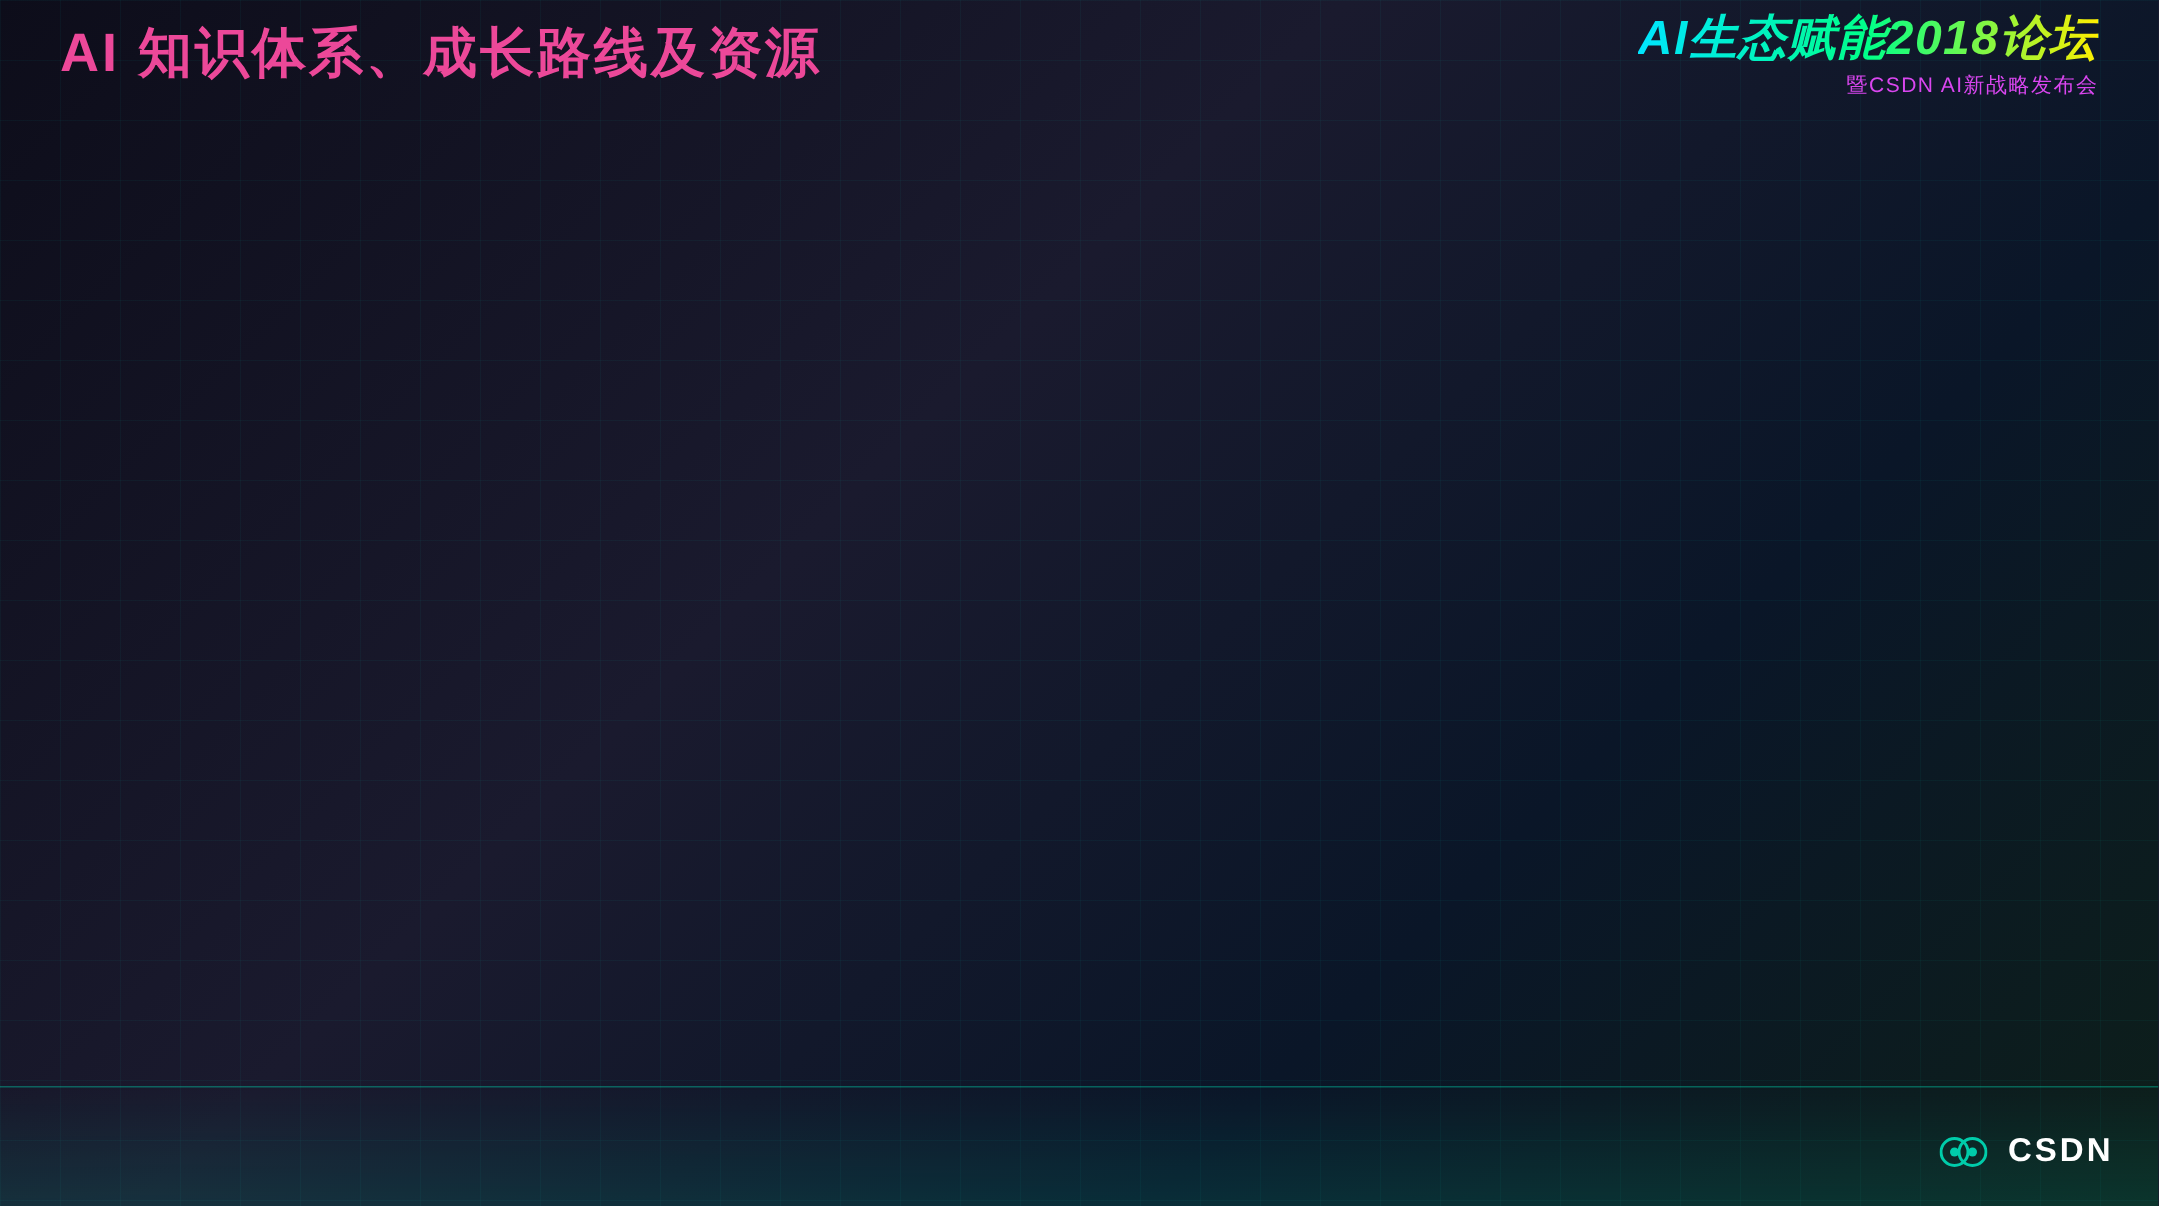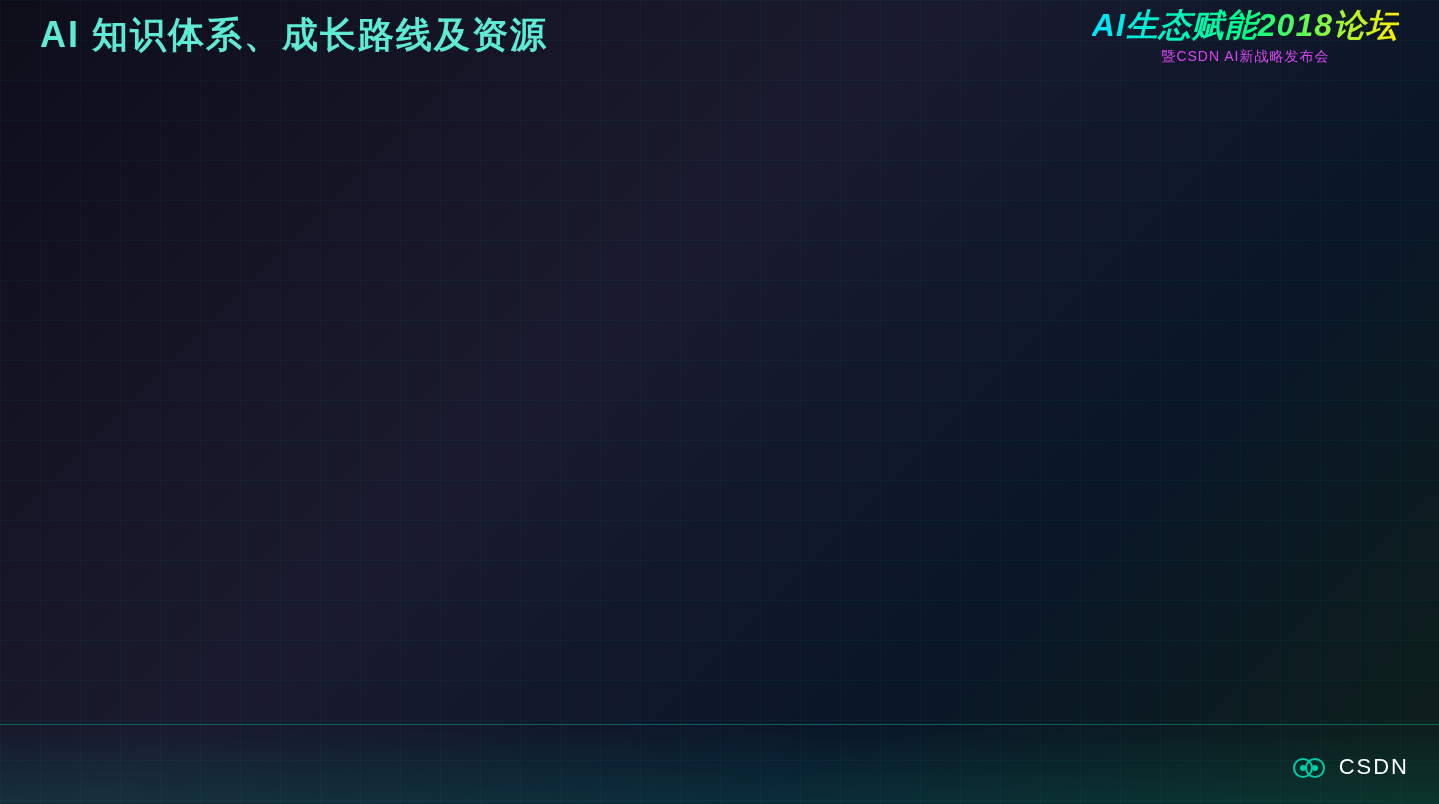--- a/index.html
+++ b/index.html
@@ -52,28 +52,28 @@
       display: flex;
       align-items: center;
       justify-content: space-between;
       padding: 0 40px;
       z-index: 10;
     }
 
     .page-title {
       font-size: 36px;
       font-weight: bold;
-      color: #5eead4;
+      color: #ec4899;
       letter-spacing: 2px;
     }
 
     .logo-area {
       display: flex;
       flex-direction: column;
-      align-items: center;
+      align-items: flex-end;
     }
 
     .logo-main {
       font-size: 32px;
       font-weight: 900;
       background: linear-gradient(90deg, #00e5ff, #00ff88, #ffee00);
       -webkit-background-clip: text;
       -webkit-text-fill-color: transparent;
       font-style: italic;
       letter-spacing: 1px;
@@ -211,21 +211,21 @@
       border-radius: 50%;
       flex-shrink: 0;
     }
 
     
     .csdn-logo {
       position: absolute;
       bottom: 20px;
       right: 30px;
       font-size: 22px;
-      font-weight: normal;
+      font-weight: bold;
       color: #ffffff;
       letter-spacing: 2px;
       z-index: 10;
     }
 
     
     .top-flow {
       display: flex;
       align-items: center;
       padding: 15px 30px 5px 30px;

